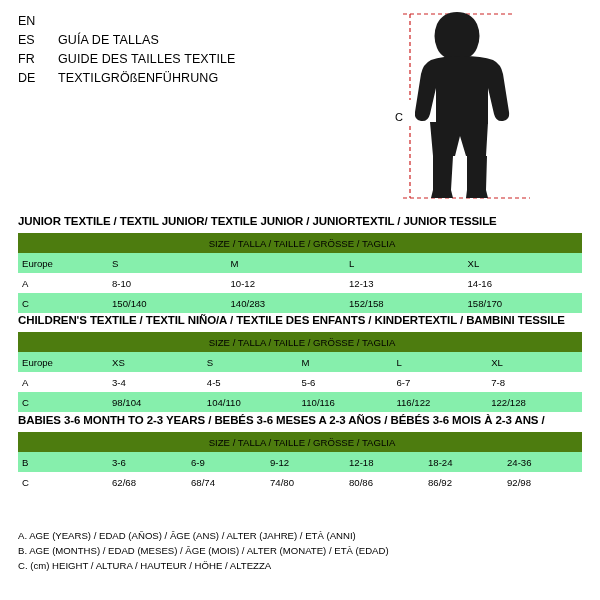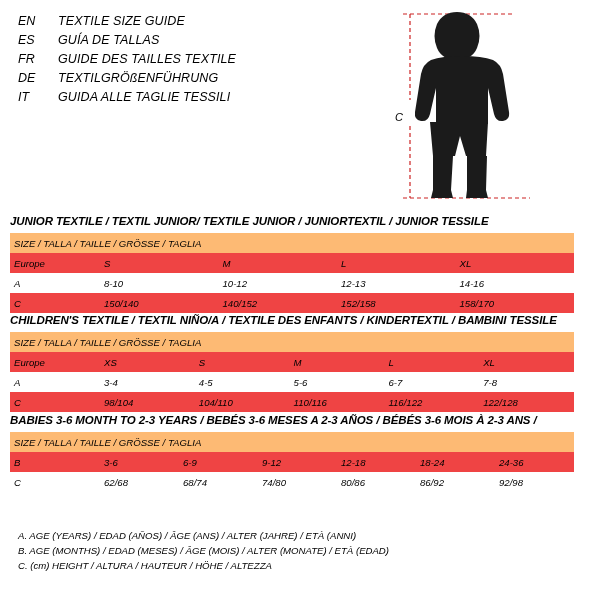--- a/index.html
+++ b/index.html
@@ -14,21 +14,20 @@
     color: #000000;
     position: relative;
     overflow: hidden;
   }
   .page {
     position: relative;
     width: 600px;
     height: 489px;
     box-sizing: border-box;
     padding: 14px 18px 0 18px;
-    font-style: italic;
   }
 
   
   .lang-block {
     position: absolute;
     left: 18px;
     top: 14px;
     width: 330px;
   }
   .lang-row {
@@ -79,34 +78,35 @@
     table-layout: fixed;
     font-size: 9.6px;
   }
   table.sz td {
     padding: 3px 0 3px 4px;
     height: 14px;
     vertical-align: middle;
     white-space: nowrap;
   }
   tr.hdr td {
-    background: #fdba74;
+    background: #4d7c0f;
     font-size: 9.6px;
     font-weight: normal;
+    text-align: center;
   }
   tr.shade td {
-    background: #ef4444;
+    background: #86efac;
   }
   tr.plain td {
     background: #ffffff;
   }
 
   .block {
     position: absolute;
-    left: 10px;
+    left: 18px;
     width: 564px;
   }
   #junior-block { top: 214px; }
   #children-block { top: 313px; }
   #babies-block { top: 413px; }
 
   
   .footnotes {
     position: absolute;
     left: 18px;
@@ -120,37 +120,32 @@
   }
 </style>
 </head>
 <body>
 
 <div class="page">
 
   <div class="lang-block">
     <div class="lang-row">
       <span class="lang-code">EN</span>
-      <span class="lang-text">TEXTILE SIZE GUIDE</span>
     </div>
     <div class="lang-row">
       <span class="lang-code">ES</span>
       <span class="lang-text">GUÍA DE TALLAS</span>
     </div>
     <div class="lang-row">
       <span class="lang-code">FR</span>
       <span class="lang-text">GUIDE DES TAILLES TEXTILE</span>
     </div>
     <div class="lang-row">
       <span class="lang-code">DE</span>
       <span class="lang-text">TEXTILGRÖßENFÜHRUNG</span>
-    </div>
-    <div class="lang-row">
-      <span class="lang-code">IT</span>
-      <span class="lang-text">GUIDA ALLE TAGLIE TESSILI</span>
     </div>
   </div>
 
   <div class="figure-wrap">
     <span class="c-label">C</span>
     <svg width="185" height="195" viewBox="0 0 185 195">
 
       <line x1="15" y1="6" x2="15" y2="92" stroke="#cc2222" stroke-width="1.2" stroke-dasharray="4,3"></line>
       <line x1="15" y1="118" x2="15" y2="190" stroke="#cc2222" stroke-width="1.2" stroke-dasharray="4,3"></line>
       <line x1="8" y1="6" x2="120" y2="6" stroke="#cc2222" stroke-width="1.2" stroke-dasharray="4,3"></line>
@@ -194,21 +189,21 @@
         <tr class="plain">
           <td>A</td>
           <td>8-10</td>
           <td>10-12</td>
           <td>12-13</td>
           <td>14-16</td>
         </tr>
         <tr class="shade">
           <td>C</td>
           <td>150/140</td>
-          <td>140/152</td>
+          <td>140/283</td>
           <td>152/158</td>
           <td>158/170</td>
         </tr>
       </tbody>
     </table>
   </div>
 
   <div class="block" id="children-block">
     <div class="section-title">CHILDREN'S TEXTILE / TEXTIL NIÑO/A / TEXTILE DES ENFANTS / KINDERTEXTIL / BAMBINI TESSILE</div>
     <table class="sz">

